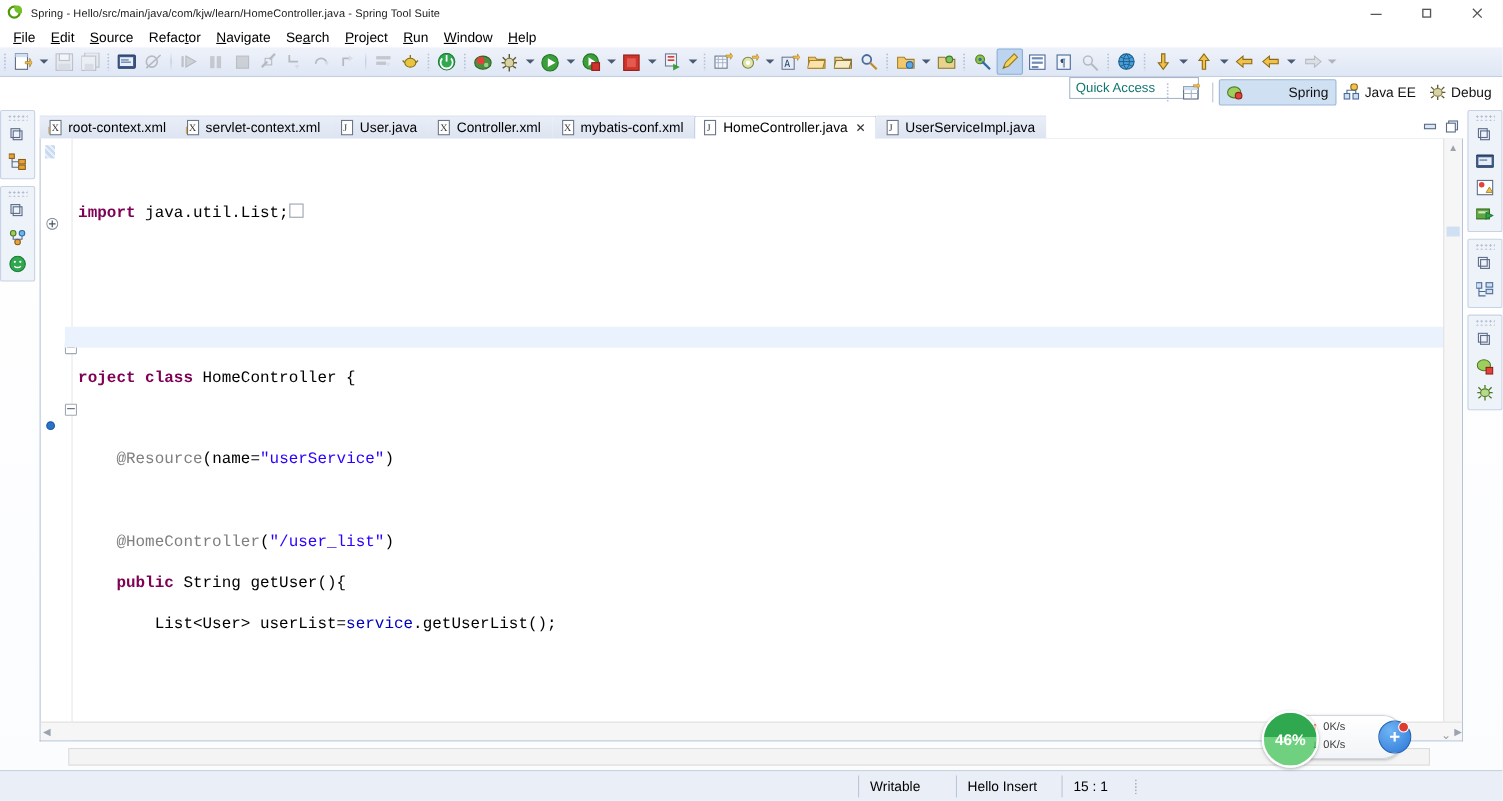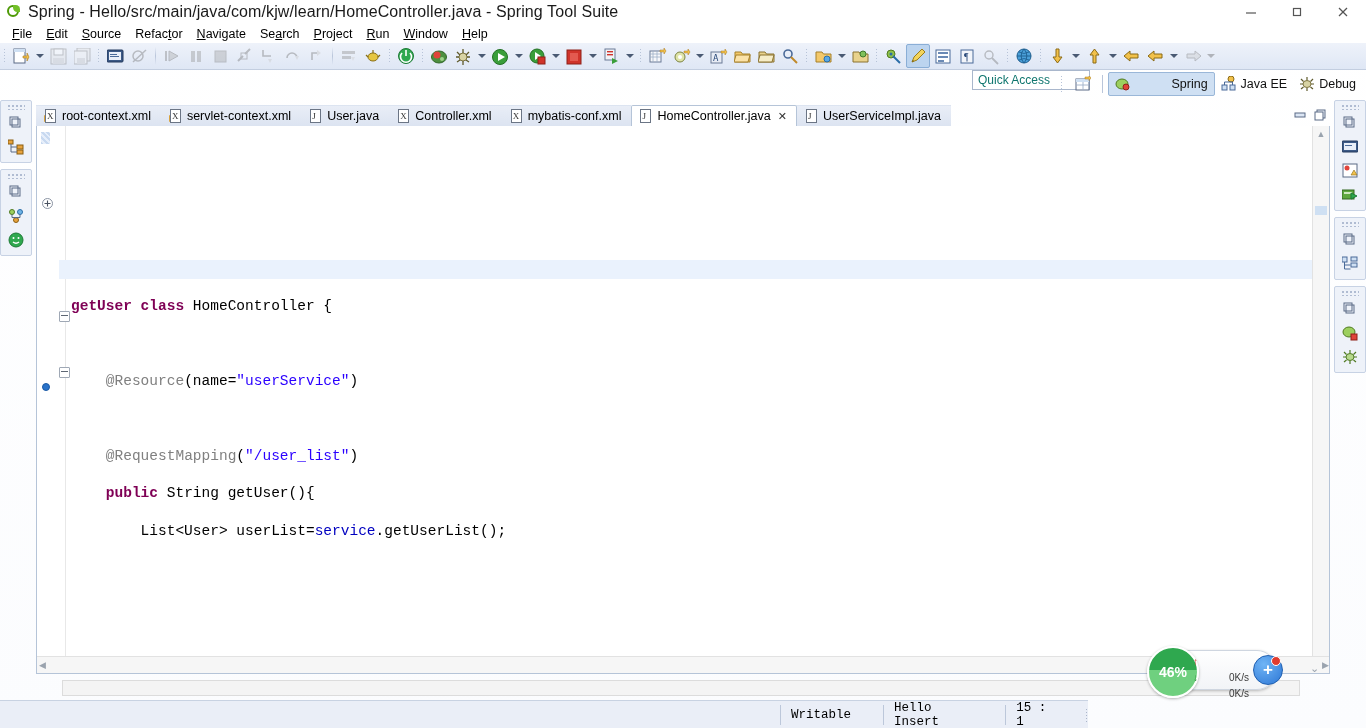--- a/index.html
+++ b/index.html
@@ -14,21 +14,21 @@
        background:linear-gradient(#ffffff,#fbfcfe);}
 
   
   .titlebar{position:absolute;left:0;top:0;width:1366px;height:24px;
       background:#ffffff;display:flex;align-items:center;}
   .title-ico{width:16px;height:16px;margin-left:6px;margin-right:6px;position:relative;}
   .title-ico .ring{position:absolute;left:1px;top:1px;width:12px;height:12px;
       border:2px solid #4e9a06;border-radius:50%;box-sizing:border-box;}
   .title-ico .leaf{position:absolute;left:7px;top:1px;width:7px;height:7px;
       background:#73c029;border-radius:0 60% 0 60%;}
-  .title-text{color:#1a1a1a;font-size:16px;letter-spacing:.1px;}
+  .title-text{color:#1a1a1a;font-size:10px;letter-spacing:.1px;}
   .winbtns{position:absolute;right:0;top:0;height:24px;display:flex;}
   .winbtn{width:46px;height:24px;display:flex;align-items:center;justify-content:center;
       color:#555;font-size:13px;}
   .winbtn svg{display:block;}
 
   
   .menubar{position:absolute;left:0;top:24px;width:1366px;height:19px;
       background:#ffffff;display:flex;align-items:center;padding-left:5px;}
   .menuitem{padding:1px 7px;color:#000;font-size:12.5px;}
   .menuitem u{text-decoration:underline;}
@@ -121,41 +121,41 @@
       border-radius:1px;}
   .fold .h{position:absolute;left:2px;top:4px;width:7px;height:1px;background:#5d6673;}
   .bpdot{position:absolute;left:4px;width:8px;height:8px;border-radius:50%;
       background:#2a73c9;border:1px solid #1b59a5;box-sizing:border-box;}
   .curmark{position:absolute;left:4px;top:4px;width:9px;height:12px;
       background:repeating-linear-gradient(45deg,#c8d9f0 0 2px,#e6eefa 2px 4px);}
 
   
   .botscroll{position:absolute;left:62px;top:680px;width:1238px;height:16px;
       background:#f4f4f4;border:1px solid #dcdcdc;box-sizing:border-box;}
-  .statusbar{position:absolute;left:0;top:700px;width:1088px;height:28px;
-      background:#eaeef7;border-top:1px solid #c8d2e2;display:flex;align-items:center;font-family:Liberation Mono, monospace;}
+  .statusbar{position:absolute;left:0;top:700px;width:1366px;height:28px;
+      background:#eaeef7;border-top:1px solid #c8d2e2;display:flex;align-items:center;}
   .st-cell{display:flex;align-items:center;height:20px;padding:0 10px;
       font-size:12.5px;color:#000;border-left:1px solid #bcc7da;}
   .st-grip{width:3px;height:14px;margin-left:14px;
       background-image:radial-gradient(#aab5ca 35%,transparent 36%);
       background-size:3px 3px;}
 
   
   .netw{position:absolute;left:1152px;top:650px;width:122px;height:38px;
       background:linear-gradient(#ffffff,#f2f4f7);border:1px solid #cfd6e0;
       border-radius:19px;display:flex;align-items:center;
       box-shadow:0 1px 3px rgba(0,0,0,.25);}
   .netw .pct{position:absolute;left:-6px;top:-5px;width:48px;height:48px;
       border-radius:50%;background:linear-gradient(#2fa84f 0 46%,#6fd07f 46% 100%);
       border:2px solid #fff;box-shadow:0 1px 3px rgba(0,0,0,.3);
       color:#fff;font-size:14px;font-weight:bold;
       display:flex;align-items:center;justify-content:center;
       font-family:"Liberation Sans",sans-serif;}
-  .netw .spd{position:absolute;left:50px;top:19px;width:46px;
-      font-size:10px;color:#3b3b3b;line-height:16px;text-align:right;}
+  .netw .spd{position:absolute;left:50px;top:3px;width:46px;
+      font-size:10px;color:#3b3b3b;line-height:16px;}
   .netw .arrs{position:absolute;left:40px;top:3px;font-size:10px;line-height:16px;}
   .netw .plus{position:absolute;right:-8px;top:4px;width:28px;height:28px;
       border-radius:50%;background:radial-gradient(circle at 35% 30%,#6fb4f5,#2d77d6);
       color:#fff;font-size:17px;font-weight:bold;display:flex;
       align-items:center;justify-content:center;border:1px solid #1f5fb0;}
   .netw .plus .dot{position:absolute;right:1px;top:0;width:8px;height:8px;
       border-radius:50%;background:#e03b2f;border:1px solid #fff;}
   .chev{position:absolute;left:1310px;top:662px;color:#9aa3ae;font-size:11px;}
 </style>
 </head>
@@ -718,28 +718,29 @@
         </div>
         <div class="fold" style="top:241px;">
           <span class="box"></span>
             <span class="h"></span>
         </div>
         <div class="bpdot" style="top:257px;left:5px;"></div>
       </div>
 
       <div class="code">
 <div class="ln"> </div>
+<div class="ln"><span class="k">import</span> java.util.List;<span style="display:inline-block;width:11px;height:11px;border:1px solid #9aa3b0;vertical-align:-1px;margin-left:1px;background:#fff;"></span></div>
 <div class="ln"> </div>
 <div class="ln"> </div>
 <div class="ln hl" style="margin-left:-6px;padding-left:6px;width:1248px;"> </div>
-<div class="ln"><span class="k">getUser class</span> HomeController {</div>
+<div class="ln"><span class="k">roject class</span> HomeController {</div>
 <div class="ln"> </div>
 <div class="ln">    <span class="an">@Resource</span>(name=<span class="s">"userService"</span>)</div>
 <div class="ln"> </div>
-<div class="ln">    <span class="an">@RequestMapping</span>(<span class="s">"/user_list"</span>)</div>
+<div class="ln">    <span class="an">@HomeController</span>(<span class="s">"/user_list"</span>)</div>
 <div class="ln">    <span class="k">public</span> String getUser(){</div>
 <div class="ln">        List&lt;User&gt; userList=<span class="f">service</span>.getUserList();</div>
 
 
 
 
 
       </div>
 
       <div class="vscroll">

